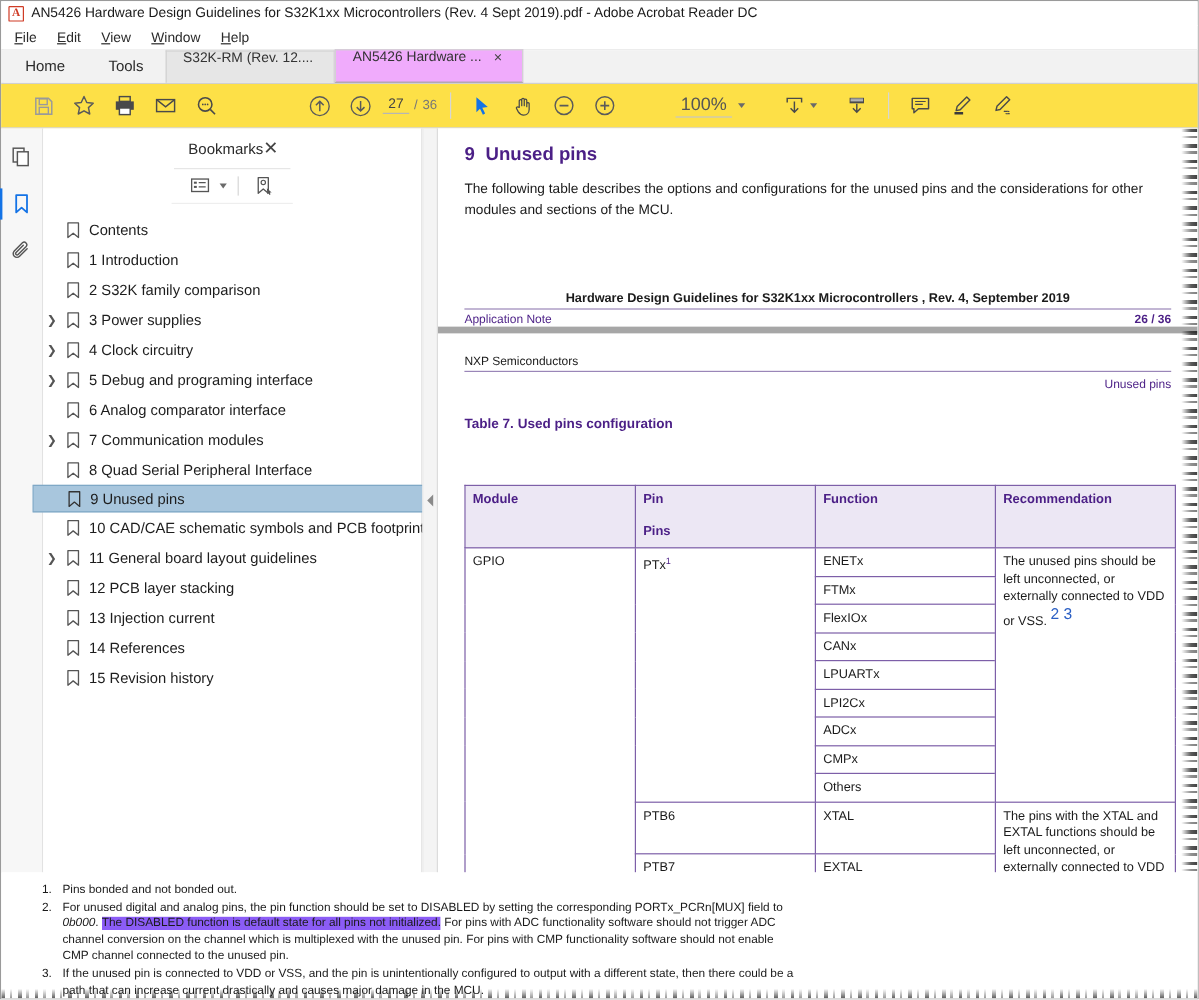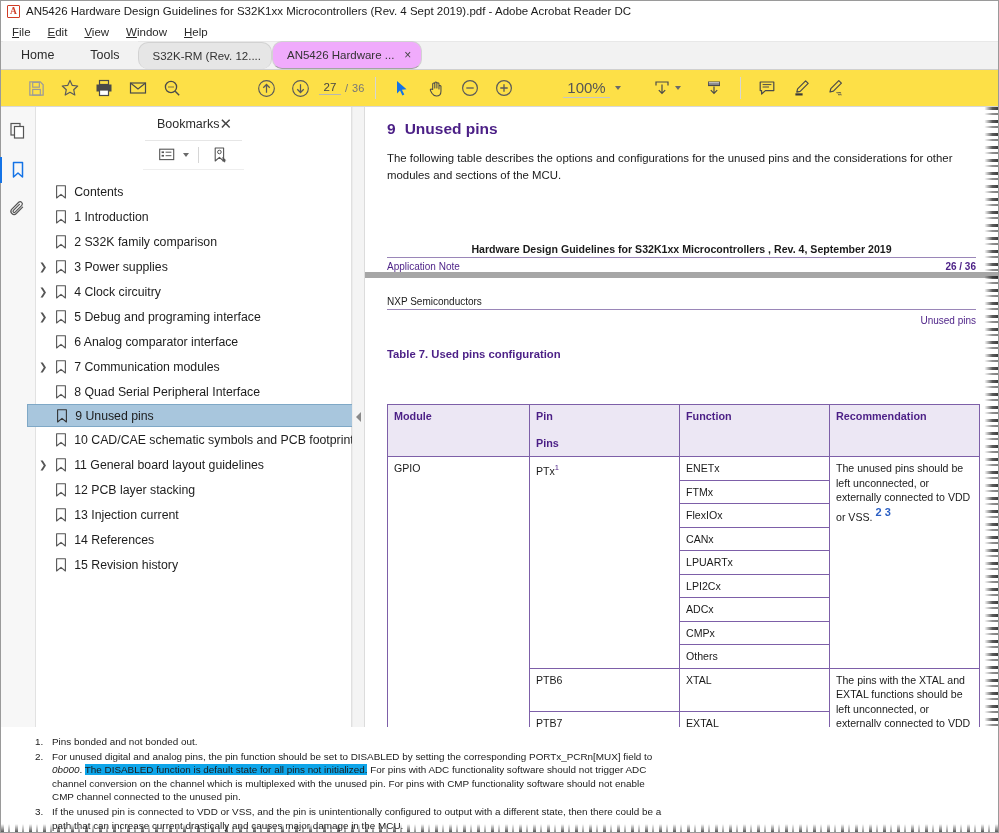--- a/index.html
+++ b/index.html
@@ -66,31 +66,30 @@
     padding-left: 2px;
   }
   .navtab {
     height: 28px; padding: 0 18px;
     display: flex; align-items: center;
     font-size: 12.5px; color: #2b2b2b;
     background: #f2f2f2; cursor: default;
     white-space: nowrap;
   }
   .doctab {
-    height: 27px; padding: 0 10px 0 14px;
-    display: flex; align-items: center;
+    height: 27px; padding: 0 17px 0 14px;
+    display: flex; 
     font-size: 11.5px; color: #333;
     background: #e6e6e6;
     border-left: 1px solid #d2d2d2;
     border-right: 1px solid #d2d2d2;
     border-top: 1px solid #d2d2d2;
     min-width: 120px;
     cursor: default; white-space: nowrap;
     position: relative;
-    border-radius: 10px;
   }
   .doctab.active {
     background: #f0abfc;
     height: 28px;
     border-bottom: 1px solid #a3a3a3;
   }
   .doctab .tabclose {
     margin-left: 10px; font-size: 12px; color: #444;
     line-height: 1; cursor: pointer;
   }
@@ -296,33 +295,33 @@
     vertical-align: top; text-align: left;
     line-height: 14.5px;
   }
   table.pdftable th {
     background: #ece7f4; color: #4b1f86;
     font-weight: bold; font-size: 10.8px;
     height: 52px;
   }
   table.pdftable th .l2 { display: block; margin-top: 12px; }
   .sup { font-size: 7.6px; vertical-align: super; color: #4b1f86; }
-  .sup-blue { font-size: 11px; vertical-align: super; color: #2b5fc4; font-weight: bold; }
+  .sup-blue { font-size: 13px; vertical-align: super; color: #2b5fc4; }
 
   .footnotes {
     padding: 8px 22px 0 34px;
     background: #ffffff;
   }
   .fn {
     display: flex; font-size: 9.9px; color: #1a1a1a;
     line-height: 13.6px; margin-bottom: 1px;
   }
   .fn .n { width: 17px; flex: 0 0 17px; }
   .fn .t { flex: 1 1 auto; max-width: 610px; }
-  .hl { background: #0ea5e9; }
+  .hl { background: #8b5cf6; }
   .ital { font-style: italic; }
 
   
   .scanedge {
     position: absolute; top: 0; right: 0; width: 16px; bottom: 0;
     pointer-events: none;
     background:
       repeating-linear-gradient(to bottom,
         rgba(20,20,20,0.82) 0px, rgba(20,20,20,0.82) 3px,
         rgba(255,255,255,0) 3px, rgba(255,255,255,0) 6px,

